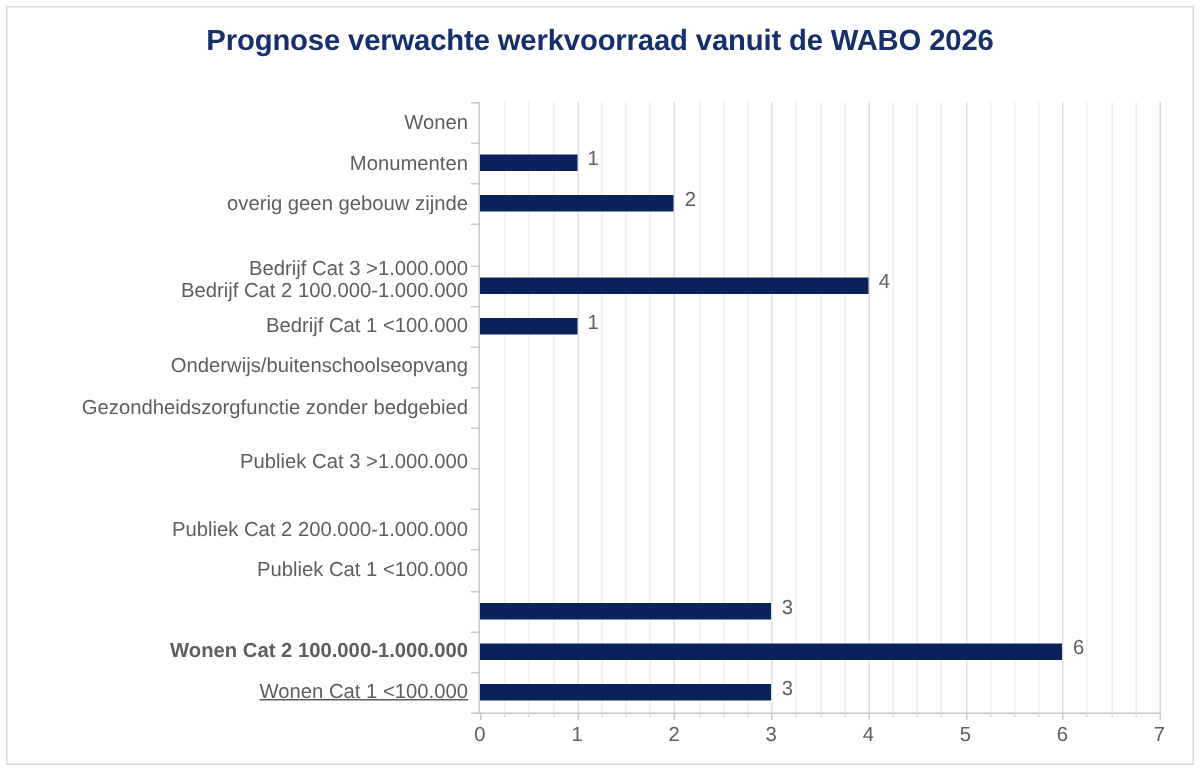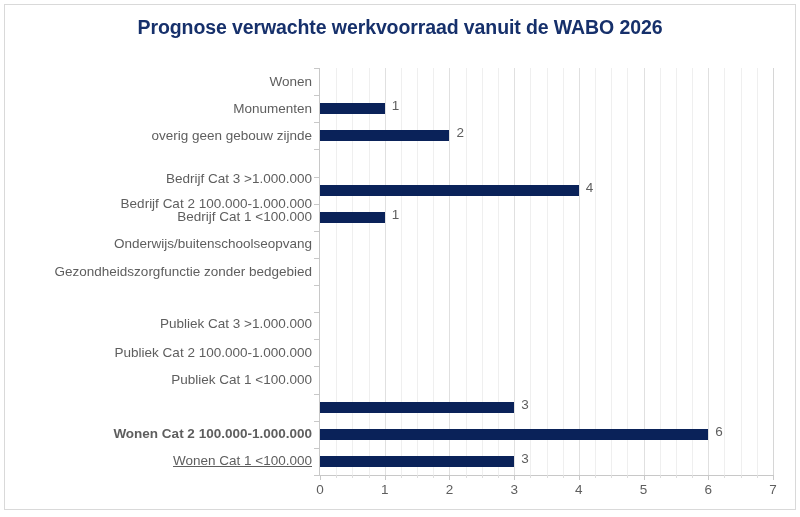--- a/index.html
+++ b/index.html
@@ -170,26 +170,26 @@
 
   <div class="outer-frame"></div>
 
   <div class="chart-title">Prognose verwachte werkvoorraad vanuit de WABO 2026</div>
 
   <div class="cat-labels" id="cat-labels">
       <div class="cat-label" style="top: 5.56667px;">Wonen</div>
       <div class="cat-label" style="top: 32.7px;">Monumenten</div>
       <div class="cat-label" style="top: 59.8333px;">overig geen gebouw zijnde</div>
       <div class="cat-label" style="top: 86.9667px; margin-top: 16px;">Bedrijf Cat 3 &gt;1.000.000</div>
-      <div class="cat-label" style="top: 128px;">Bedrijf Cat 2 100.000-1.000.000</div>
+      <div class="cat-label" style="top: 118px;">Bedrijf Cat 2 100.000-1.000.000</div>
       <div class="cat-label" style="top: 141.233px;">Bedrijf Cat 1 &lt;100.000</div>
       <div class="cat-label" style="top: 195.5px;">Gezondheidszorgfunctie zonder bedgebied</div>
       <div class="cat-label" style="top: 168.367px;">Onderwijs/buitenschoolseopvang</div>
-      <div class="cat-label" style="top: 248px;">Publiek Cat 3 &gt;1.000.000</div>
-      <div class="cat-label" style="top: 276.9px;">Publiek Cat 2 100.000-1.000.000</div>
+      <div class="cat-label" style="top: 232px;">Publiek Cat 3 &gt;1.000.000</div>
+      <div class="cat-label" style="top: 276.9px;">Publiek Cat 2 200.000-1.000.000</div>
       <div class="cat-label" style="top: 304.033px;">Publiek Cat 1 &lt;100.000</div>
       <div class="cat-label" style="top: 358.3px; font-weight: bold;">Wonen Cat 2 100.000-1.000.000</div>
       <div class="cat-label" style="top: 385.433px; text-decoration: underline;">Wonen Cat 1 &lt;100.000</div>
     </div>
 
   <div class="axis-line"></div>
 
   <div class="plot-area">
     <div class="gridlines" id="gridlines">
         <div class="gl minor" style="left: 16.1786px;"></div>

